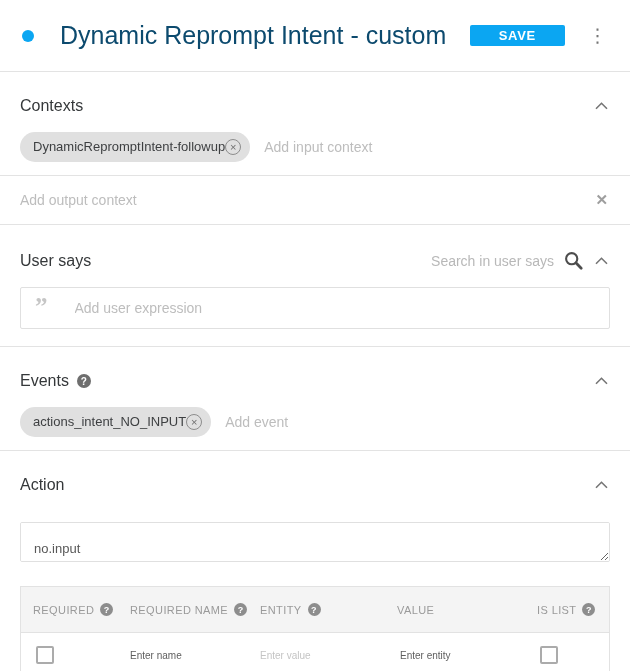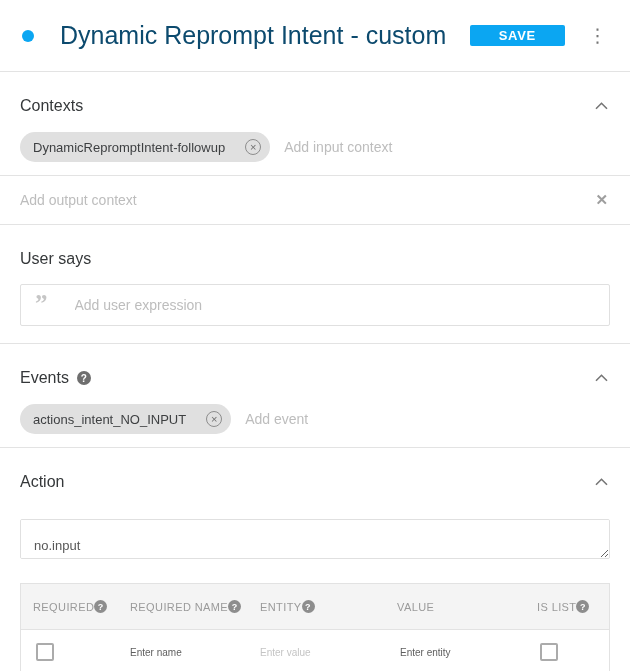--- a/index.html
+++ b/index.html
@@ -27,21 +27,21 @@
   .divider { height: 1px; background: #e3e3e3; width: 100%; }
 
   
   .sec-head { display: flex; align-items: center; justify-content: space-between; padding: 25px 20px 4px 20px; }
   .sec-title { font-size: 16px; font-weight: 400; color: #35383a; display: flex; align-items: center; gap: 8px; }
   .chev { display: flex; align-items: center; cursor: pointer; padding: 2px; }
 
   
   .row { display: flex; align-items: center; padding: 13px 20px; }
   .chip {
-    display: inline-flex; align-items: center; gap: 20px; background: #e0e0e0;
+    display: inline-flex; align-items: flex-start; gap: 0; background: #e0e0e0;
     border-radius: 16px; padding: 7px 9px 7px 13px; font-size: 13px; color: #3d3f41;
     white-space: nowrap; cursor: default;
   }
   .chip-x {
     width: 16px; height: 16px; border: 1px solid #8d8d8d; border-radius: 50%;
     display: inline-flex; align-items: center; justify-content: center;
     font-size: 11px; line-height: 1; color: #6f6f6f; cursor: pointer; flex: none;
   }
   .ghost {
     border: none; outline: none; background: transparent; font-family: inherit;
@@ -82,21 +82,21 @@
   .action-box {
     display: block; width: 590px; margin: 24px 20px 0 20px; border: 1px solid #e0e0e0;
     border-radius: 2px; padding: 18px 13px; font-size: 13px; font-family: inherit;
     color: #585858; height: 40px; resize: both; overflow: auto; outline: none; line-height: 16px;
   }
 
   
   .param-table { margin: 24px 20px 0 20px; border: 1px solid #e2e2e2; }
   .thead { display: flex; align-items: center; background: #f4f4f4; border-bottom: 1px solid #e2e2e2; }
   .th {
-    display: flex; align-items: center; padding: 16px 6px 16px 12px;
+    display: flex; align-items: center; gap: 6px; padding: 16px 6px 16px 12px;
     font-size: 11px; color: #9a9a9a; letter-spacing: .4px; white-space: nowrap;
   }
   .trow { display: flex; align-items: center; background: #fff; }
   .td { display: flex; align-items: center; padding: 13px 6px 13px 12px; }
   .c0 { width: 97px;  flex: none; }
   .c1 { width: 130px; flex: none; }
   .c2 { width: 137px; flex: none; }
   .c3 { width: 140px; flex: none; }
   .c4 { flex: 1; }
   .checkbox {
@@ -143,20 +143,34 @@
     <div class="row output-row">
       <input class="ghost" placeholder="Add output context" style="">
       <span class="clear-x">✕</span>
     </div>
     <div class="divider"></div>
   </section>
 
   <section>
     <div class="sec-head">
       <h2 class="sec-title">User says</h2>
+      <div class="search-wrap">
+        <input class="search-input" placeholder="Search in user says" style="">
+        <span style="display:flex;">
+          <svg width="21" height="21" viewBox="0 0 21 21">
+              <circle cx="8.7" cy="8.7" r="5.6" fill="none" stroke="#4d4d4d" stroke-width="2.1"></circle>
+              <line x1="13.1" y1="13.1" x2="18.2" y2="18.2" stroke="#4d4d4d" stroke-width="2.8" stroke-linecap="round"></line>
+            </svg>
+        </span>
+        <span class="chev">
+          <svg width="13" height="8" viewBox="0 0 13 8">
+              <path d="M1 6.7 L6.5 1.3 L12 6.7" fill="none" stroke="#757575" stroke-width="1.6"></path>
+            </svg>
+        </span>
+      </div>
     </div>
     <div class="expr-box">
       <span class="quote">”</span>
       <input class="ghost" placeholder="Add user expression" style="">
     </div>
     <div class="below-box-gap"></div>
     <div class="divider"></div>
   </section>
 
   <section>

